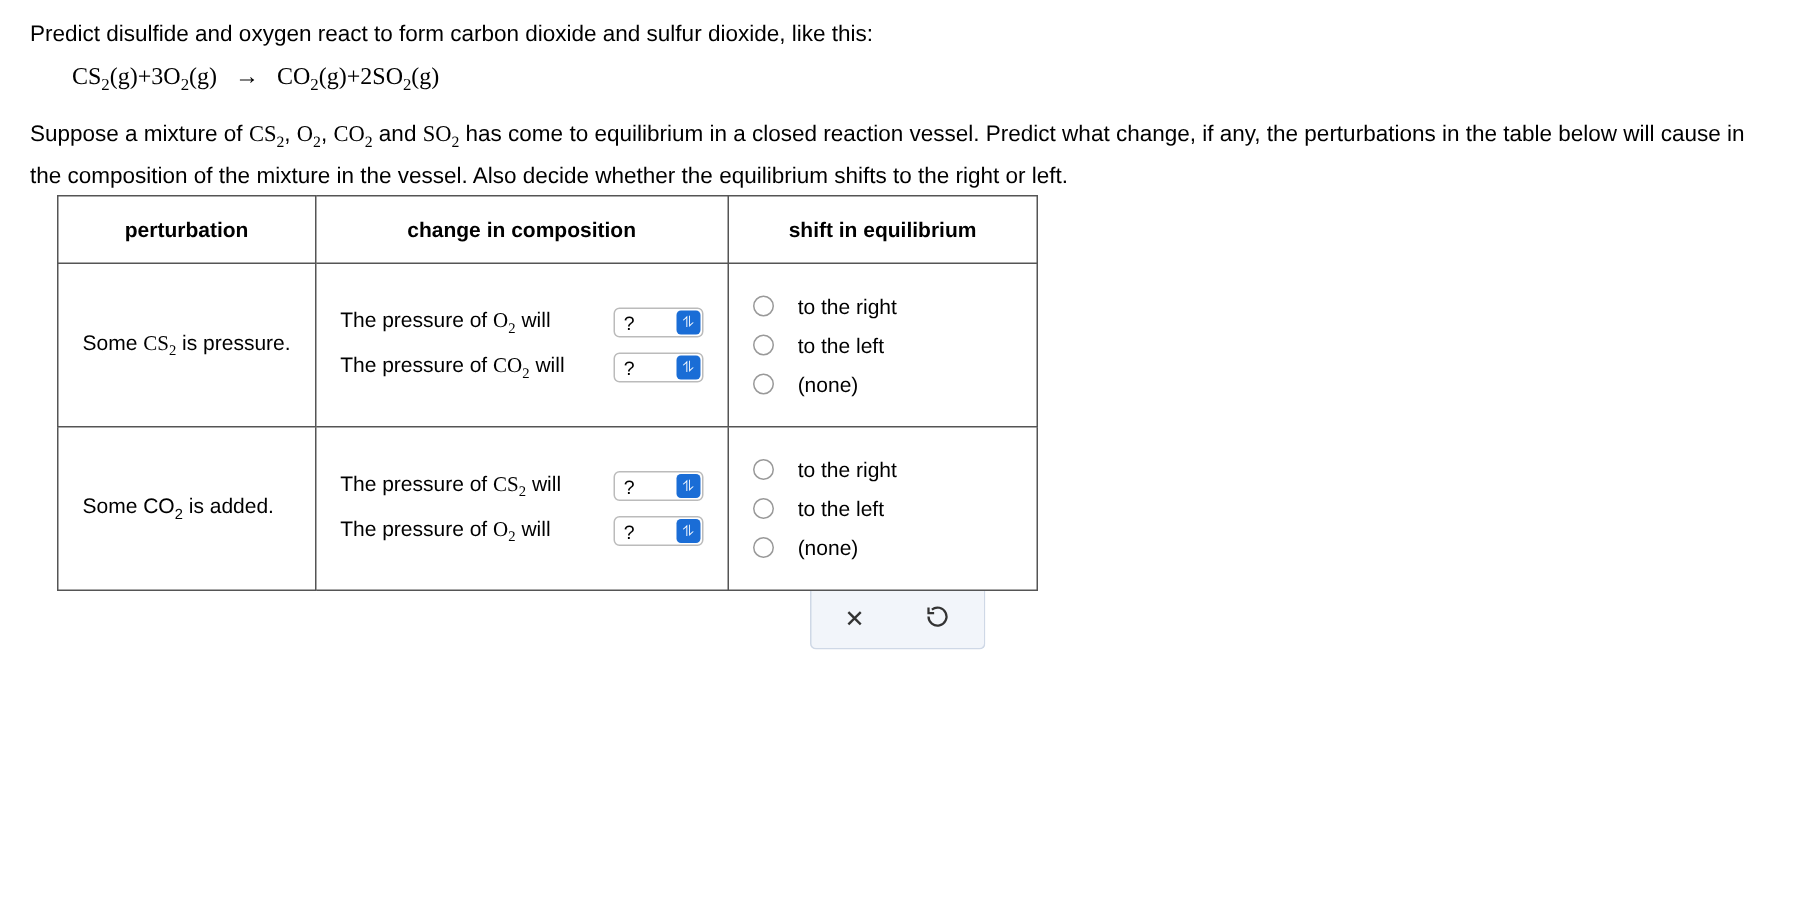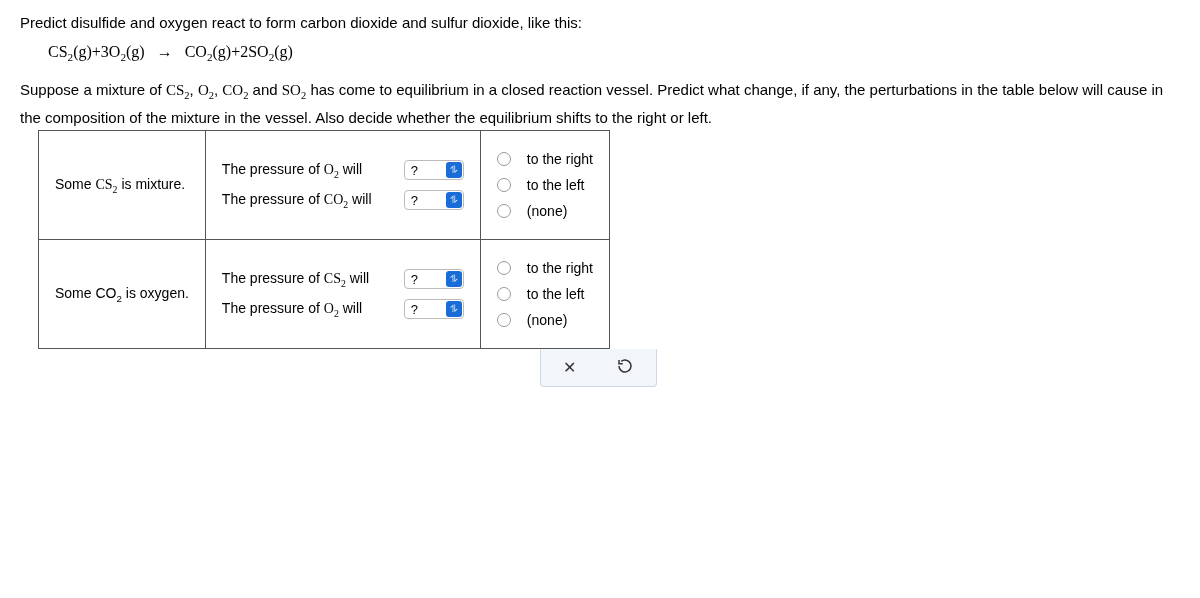--- a/index.html
+++ b/index.html
@@ -104,24 +104,29 @@
   <span class="arrow">→</span>
   <span>CO</span><span class="sub">2</span><span>(g)</span><span>+</span><span>2</span><span>SO</span><span class="sub">2</span><span>(g)</span>
 </div>
 
 <div class="prompt">
   <span>Suppose a mixture of </span><span class="chem"><span>CS</span><span class="sub">2</span></span><span>, </span><span class="chem"><span>O</span><span class="sub">2</span></span><span>, </span><span class="chem"><span>CO</span><span class="sub">2</span></span><span> and </span><span class="chem"><span>SO</span><span class="sub">2</span></span><span> has come to equilibrium in a closed reaction vessel. Predict what change, if any, the perturbations in the table below will cause in the composition of the mixture in the vessel. Also decide whether the equilibrium shifts to the right or left.</span>
 </div>
 
 <table class="main">
   <tbody>
+      <tr>
+    <th>perturbation</th>
+    <th>change in composition</th>
+    <th>shift in equilibrium</th>
+  </tr>
 
   <tr>
     <td>
-      <span>Some </span><span class="chem" style="font-family:'Times New Roman',serif;text-align:center;"><span>CS</span><span class="sub" style="font-size:0.7em;vertical-align:sub;">2</span></span><span> is mixture.</span>
+      <span>Some </span><span class="chem" style="font-family:'Times New Roman',serif;text-align:center;"><span>CS</span><span class="sub" style="font-size:0.7em;vertical-align:sub;">2</span></span><span> is pressure.</span>
     </td>
     <td>
       <div class="comp-row">
         <span class="comp-label"><span>The pressure of </span><span class="chem"><span>O</span><span class="sub">2</span></span><span> will</span></span>
         <span class="select-wrap">
           <span>?</span>
           <span class="select-caret">⥮</span>
         </span>
       </div>
       <div class="comp-row">
@@ -143,21 +148,21 @@
           </div>
       <div class="radio-opt">
             <span class="radio-circle"></span>
             <span>(none)</span>
           </div>
     </td>
   </tr>
 
   <tr>
     <td>
-      <span>Some </span><span class="chem" style="font-family:Liberation Sans, sans-serif;"><span>CO</span><span class="sub" style="font-size:0.7em;vertical-align:sub;">2</span></span><span> is oxygen.</span>
+      <span>Some </span><span class="chem" style="font-family:Liberation Sans, sans-serif;"><span>CO</span><span class="sub" style="font-size:0.7em;vertical-align:sub;">2</span></span><span> is added.</span>
     </td>
     <td>
       <div class="comp-row">
         <span class="comp-label"><span>The pressure of </span><span class="chem"><span>CS</span><span class="sub">2</span></span><span> will</span></span>
         <span class="select-wrap">
           <span>?</span>
           <span class="select-caret">⥮</span>
         </span>
       </div>
       <div class="comp-row">

